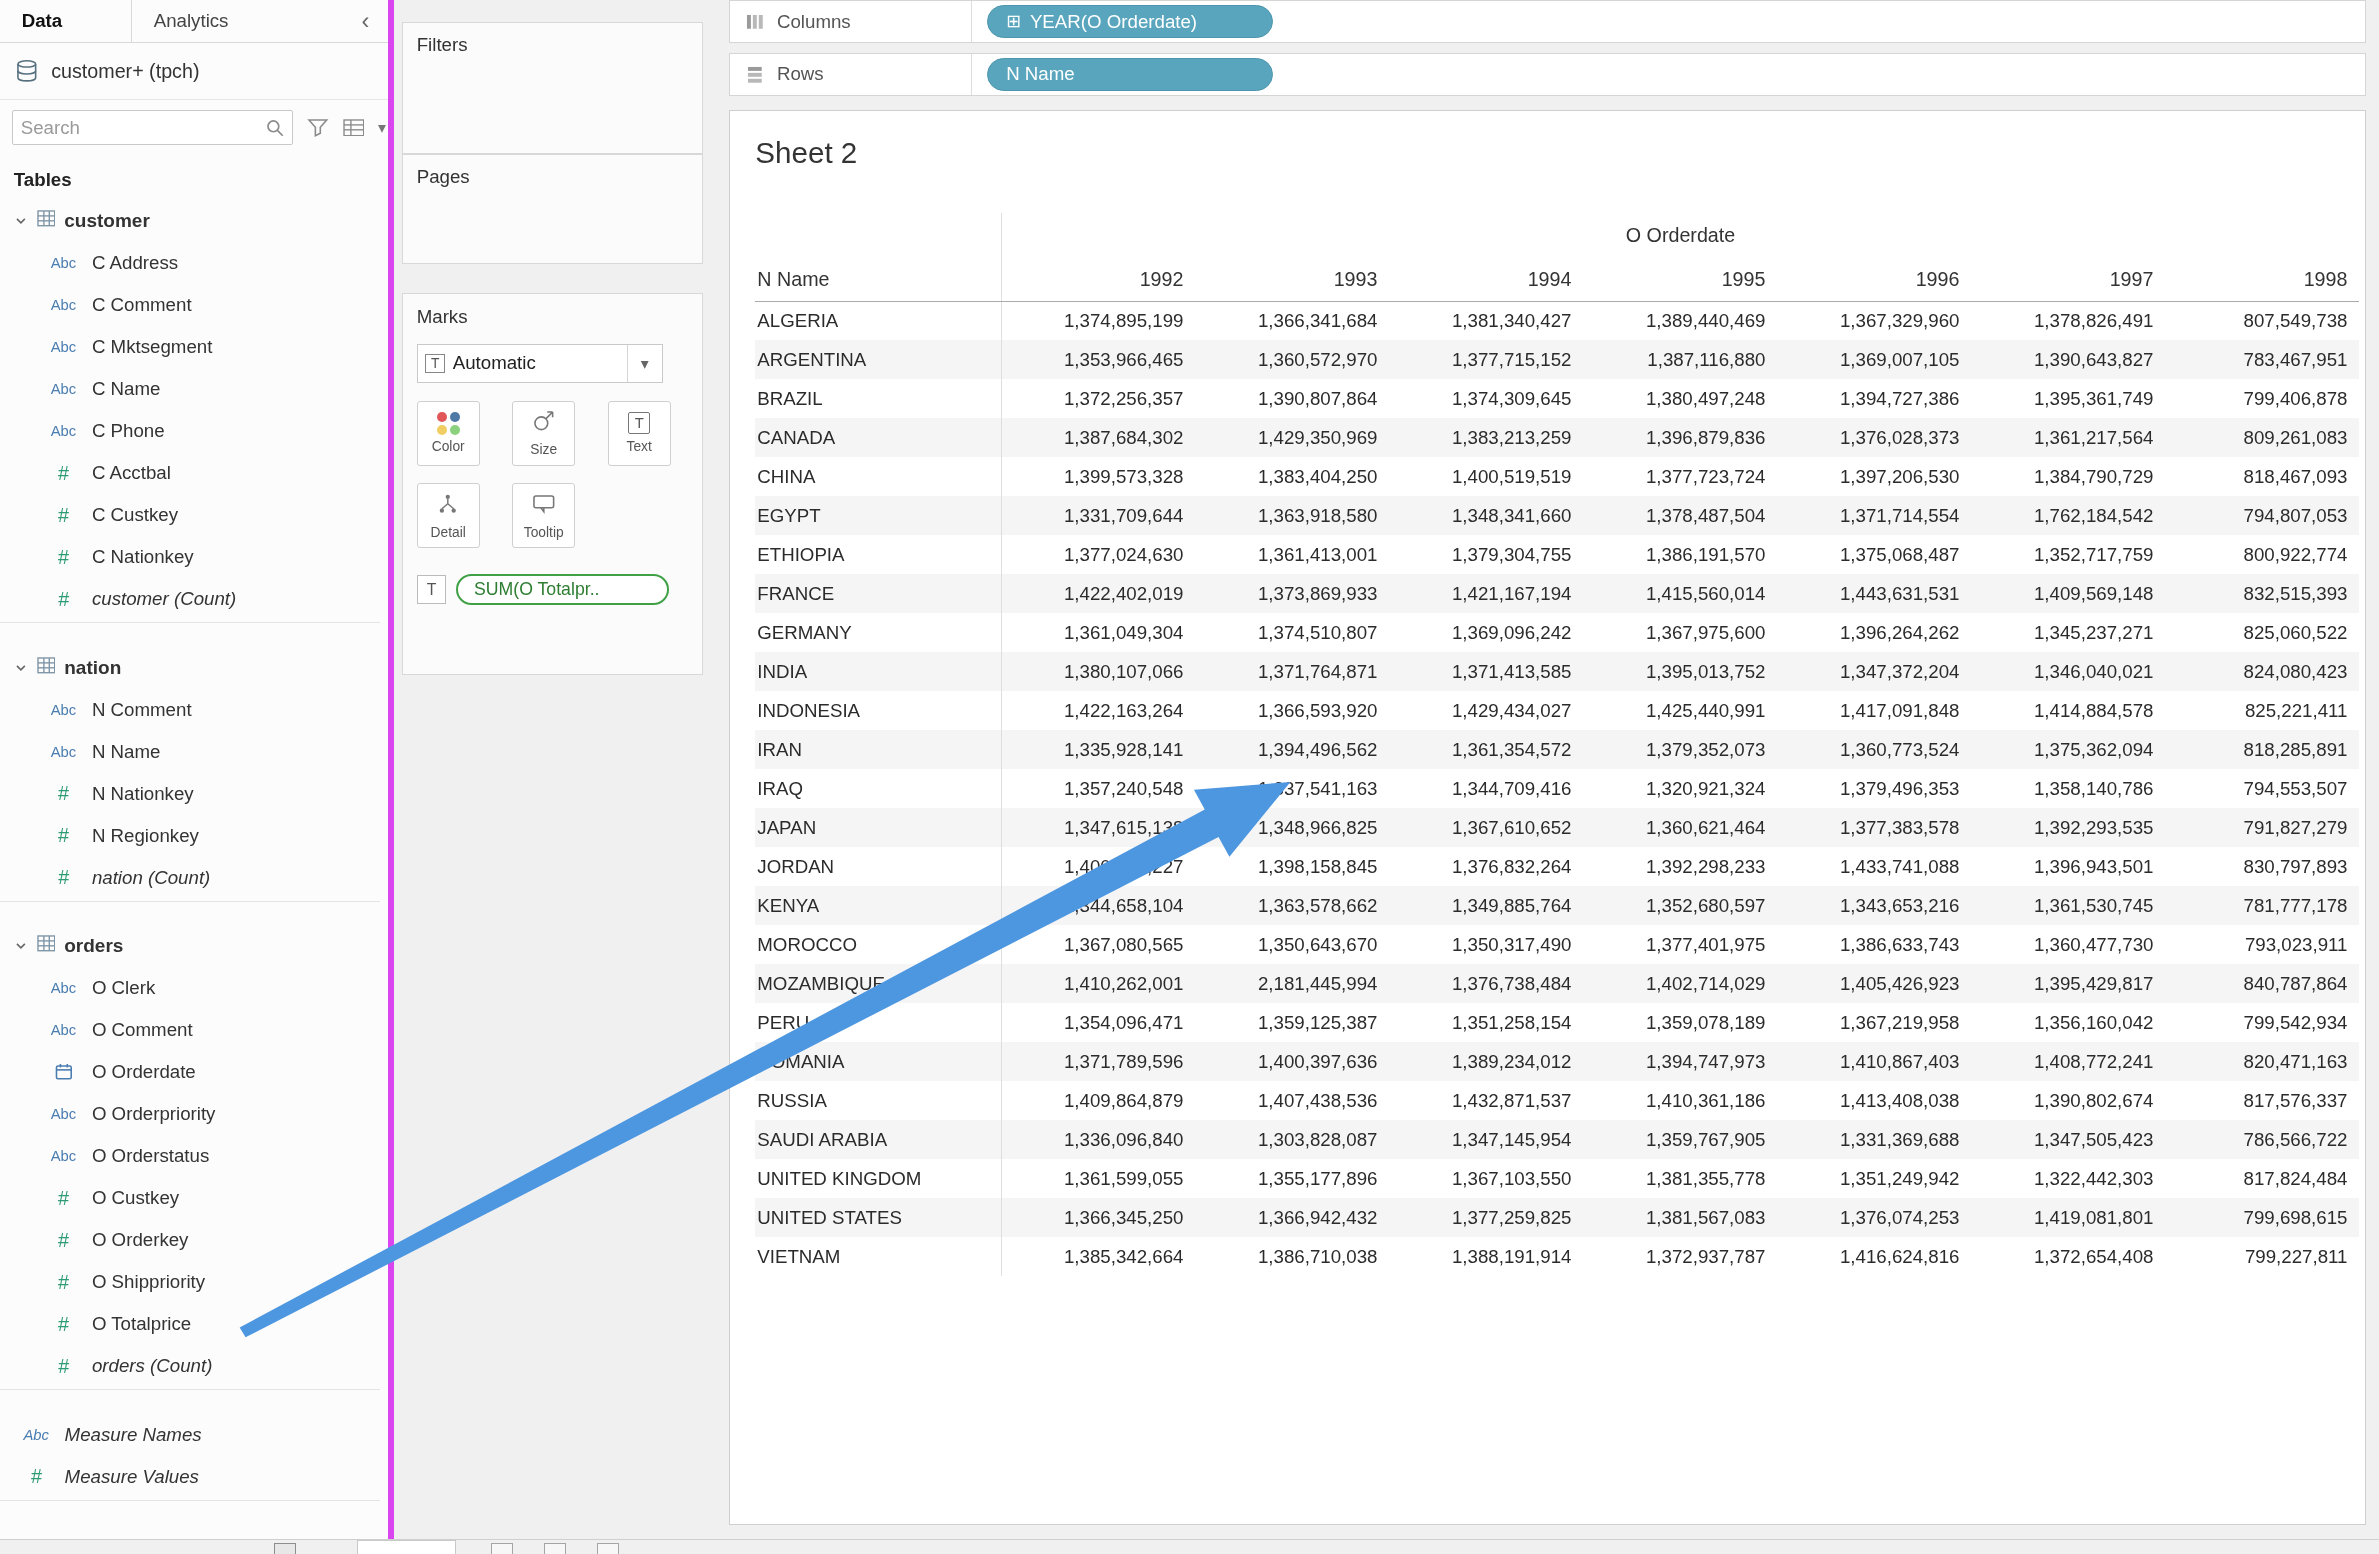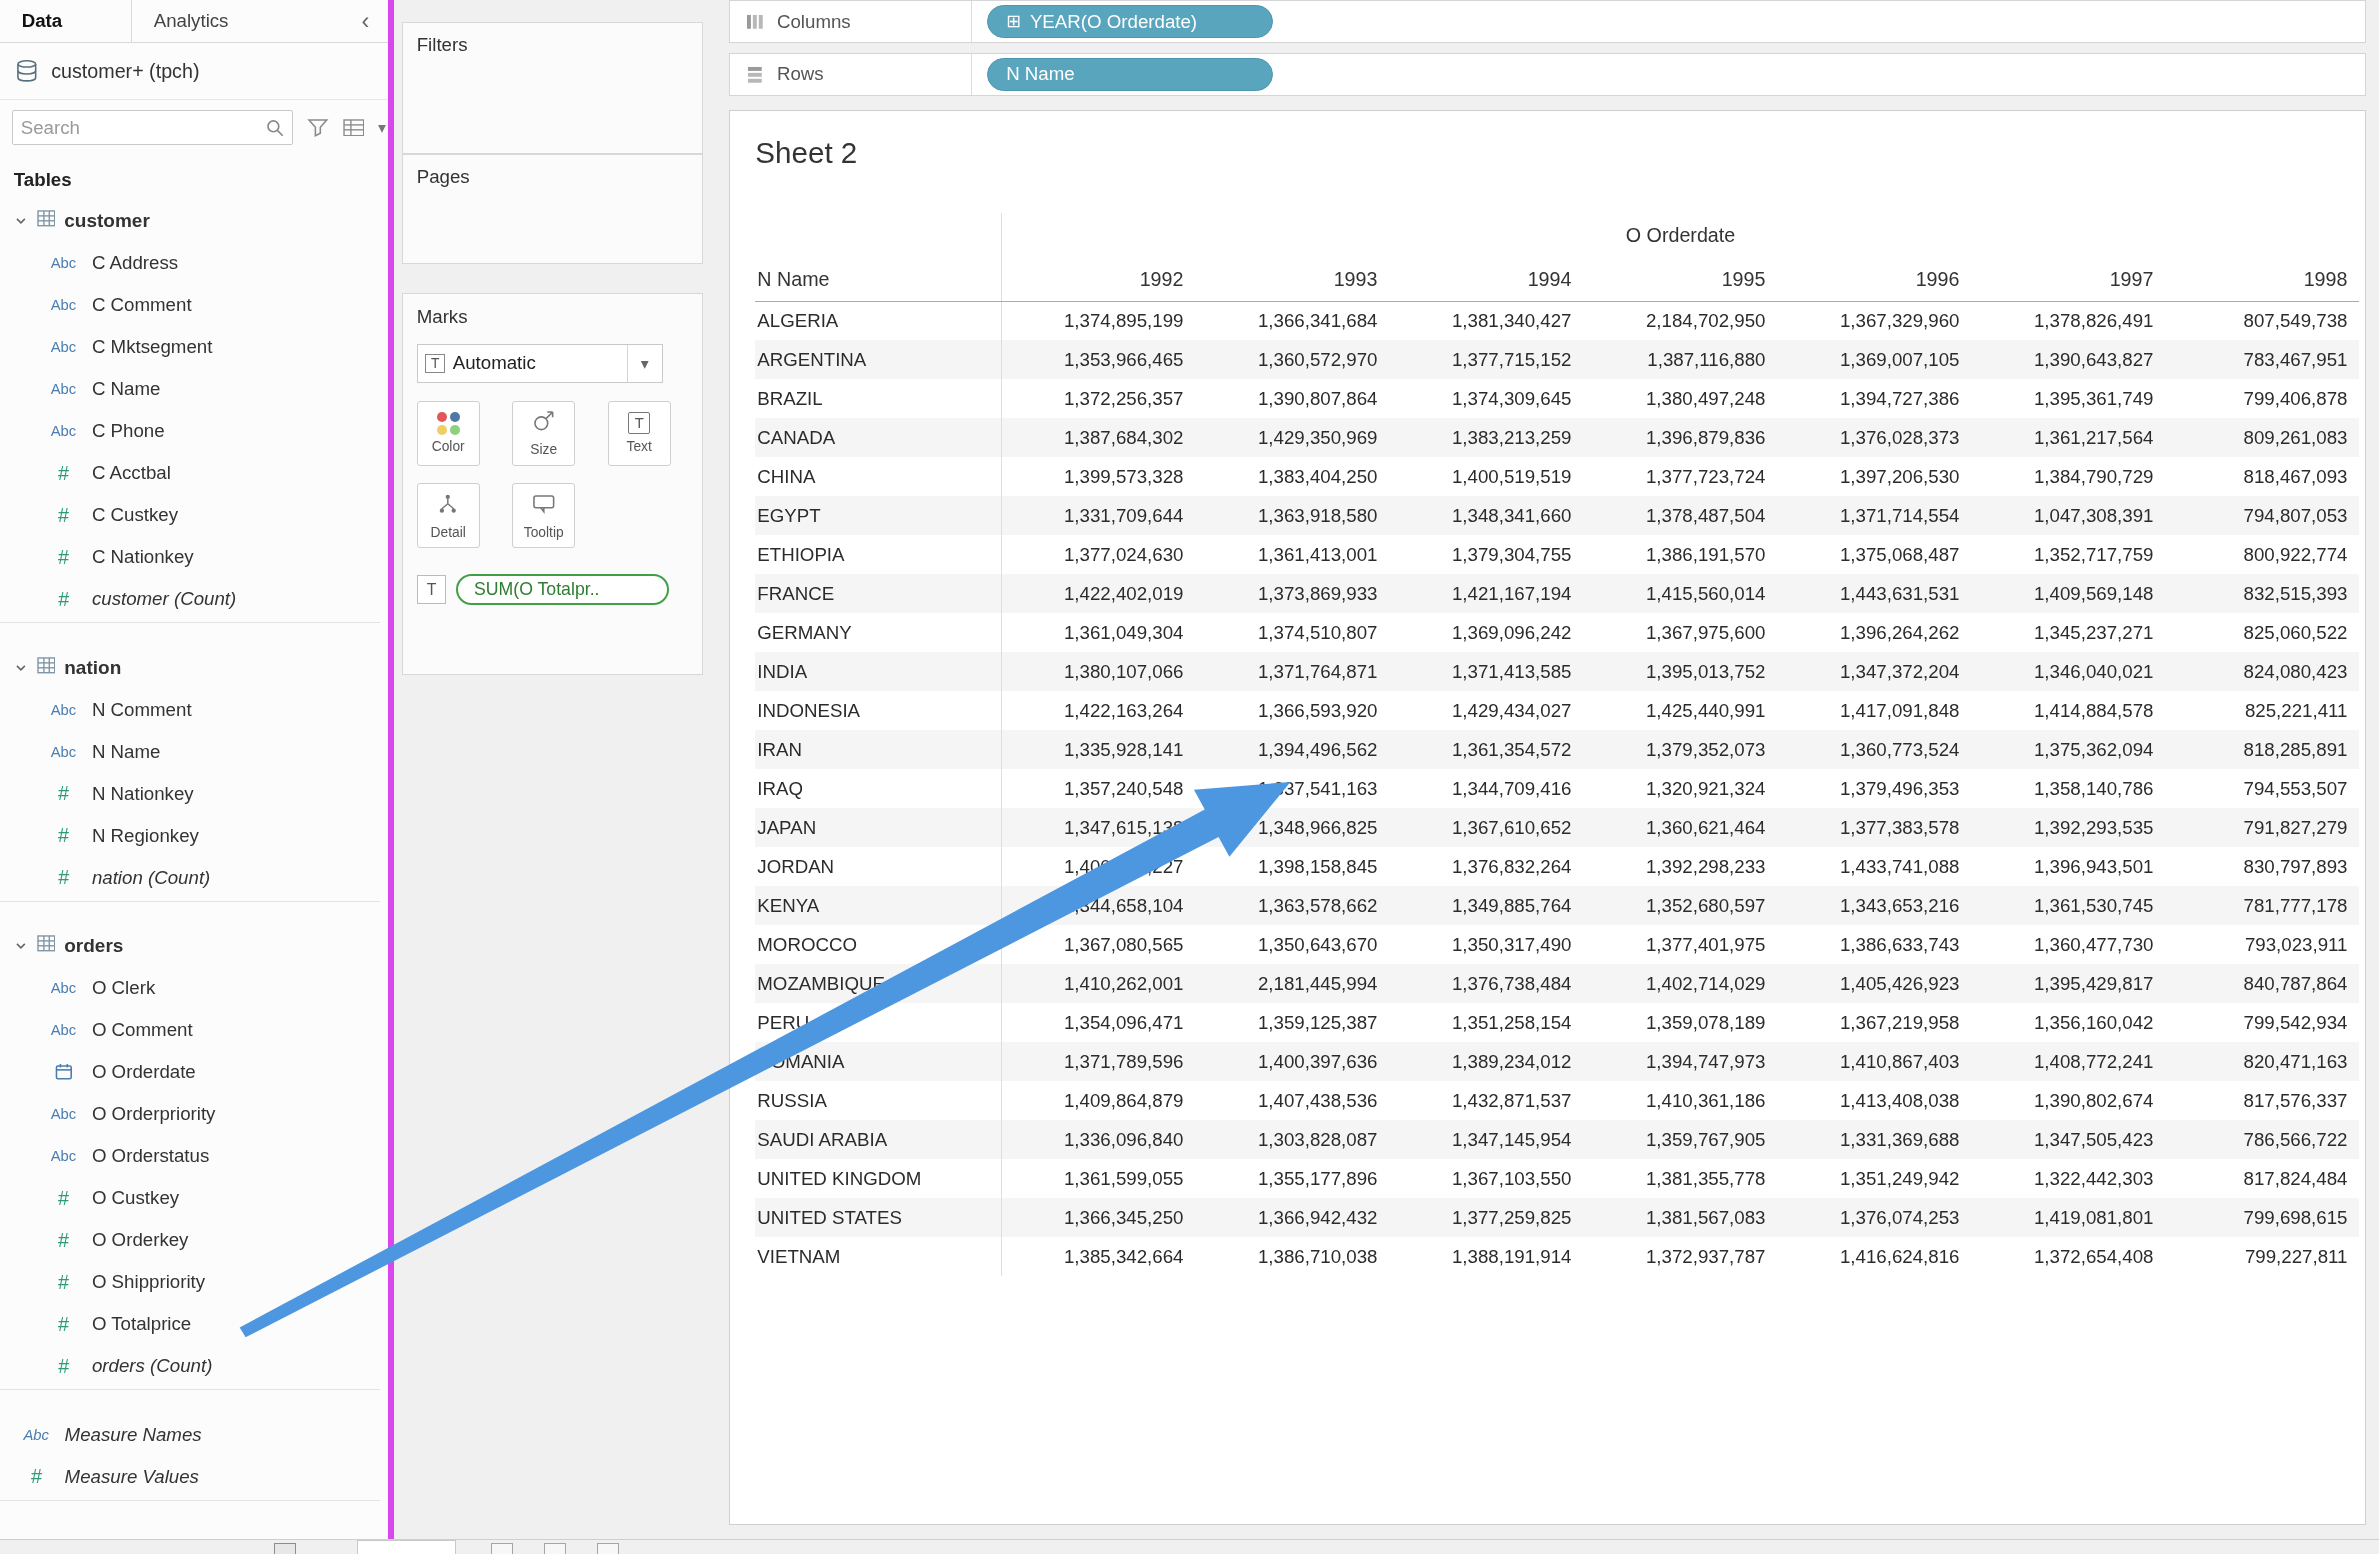--- a/index.html
+++ b/index.html
@@ -449,21 +449,21 @@
               <th>1997</th>
               <th>1998</th>
             </tr>
         </thead>
         <tbody id="xtab-body">
             <tr>
               <td class="rname">ALGERIA</td>
               <td class="vline">1,374,895,199</td>
               <td>1,366,341,684</td>
               <td>1,381,340,427</td>
-              <td>2,184,702,950</td>
+              <td>1,389,440,469</td>
               <td>1,367,329,960</td>
               <td>1,378,826,491</td>
               <td>807,549,738</td>
             </tr>
             <tr class="band">
               <td class="rname">ARGENTINA</td>
               <td class="vline">1,353,966,465</td>
               <td>1,360,572,970</td>
               <td>1,377,715,152</td>
               <td>1,387,116,880</td>
@@ -501,21 +501,21 @@
               <td>1,384,790,729</td>
               <td>818,467,093</td>
             </tr>
             <tr class="band">
               <td class="rname">EGYPT</td>
               <td class="vline">1,331,709,644</td>
               <td>1,363,918,580</td>
               <td>1,348,341,660</td>
               <td>1,378,487,504</td>
               <td>1,371,714,554</td>
-              <td>1,047,308,391</td>
+              <td>1,762,184,542</td>
               <td>794,807,053</td>
             </tr>
             <tr>
               <td class="rname">ETHIOPIA</td>
               <td class="vline">1,377,024,630</td>
               <td>1,361,413,001</td>
               <td>1,379,304,755</td>
               <td>1,386,191,570</td>
               <td>1,375,068,487</td>
               <td>1,352,717,759</td>

